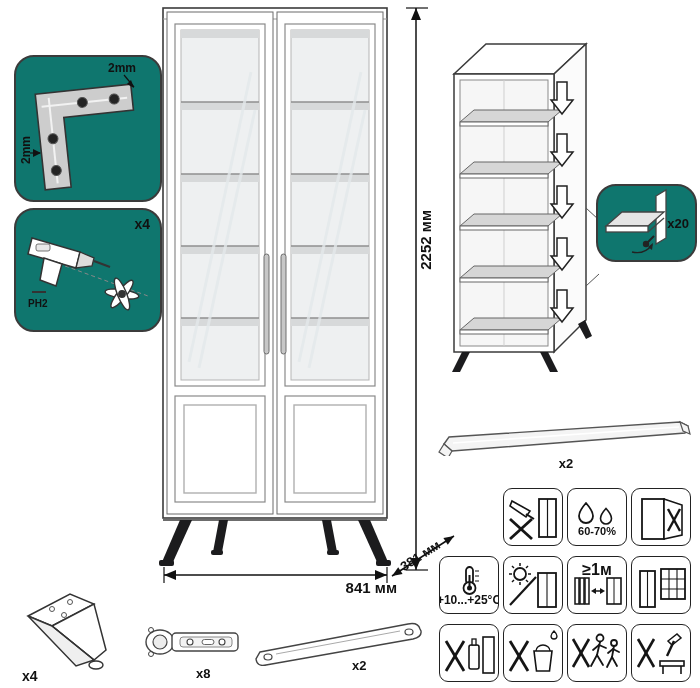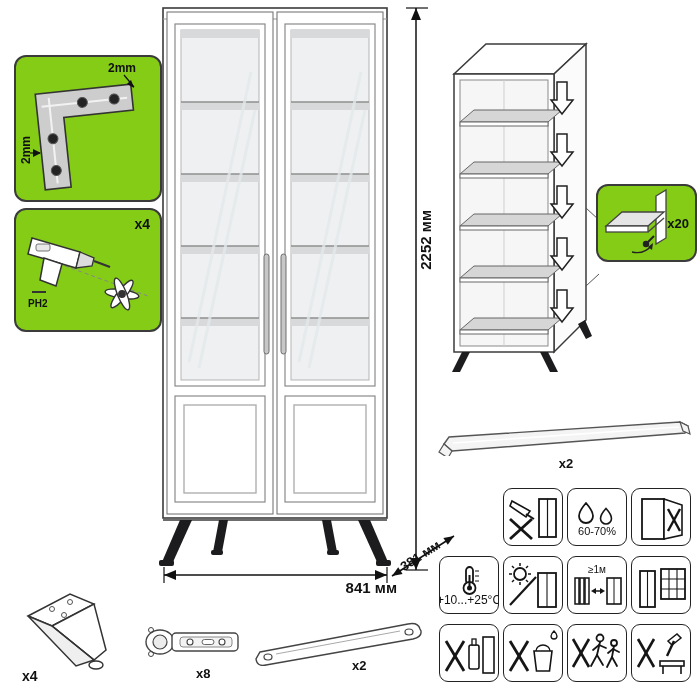--- a/index.html
+++ b/index.html
@@ -1,25 +1,25 @@
 <!DOCTYPE html>
 <html><head>
 <meta charset="utf-8">
 <style>
   *{margin:0;padding:0;box-sizing:border-box}
   html,body{width:700px;height:688px}
   body{position:relative;background:#fff;font-family:"Liberation Sans",sans-serif;color:#111;overflow:hidden}
   .abs{position:absolute}
-  .inset{position:absolute;background:#84cc16;border:2px solid #3b3b3b;border-radius:12px}
+  .inset{position:absolute;background:#0f766e;border:2px solid #3b3b3b;border-radius:20px}
   .lbl{position:absolute;font-weight:bold;color:#111;white-space:nowrap}
   .dim-lbl{font-size:15px;font-weight:bold}
   .v-lbl{writing-mode:vertical-rl;transform:rotate(180deg)}
   .care-cell{position:absolute;width:60px;height:58px;border:1.8px solid #222;border-radius:9px;background:#fff;
              display:flex;flex-direction:column;align-items:center;justify-content:center;overflow:hidden}
-  .care-label{font-weight:normal;font-size:10px;line-height:11px;text-align:left}
+  .care-label{font-weight:bold;font-size:10px;line-height:11px;text-align:left}
   svg{display:block}
 </style>
 </head>
 <body>
 
 <svg class="abs" style="left:153px;top:2px" width="244" height="576" viewBox="0 0 244 576">
   <rect x="10" y="6" width="224" height="510" fill="#fff" stroke="#3b3b3b" stroke-width="1.6"></rect>
   <line x1="10" y1="17" x2="234" y2="17" stroke="#9a9a9a" stroke-width="1"></line>
 
   <rect x="14" y="10" width="106" height="502" fill="#fff" stroke="#6b6b6b" stroke-width="1"></rect>
@@ -298,21 +298,21 @@
         <line x1="20" y1="19" x2="22" y2="21"></line>
       <line x1="6" y1="21" x2="8" y2="19"></line>
         <line x1="20" y1="7" x2="22" y2="5"></line>
     </g>
     <rect x="32" y="12" width="18" height="34" fill="#fff" stroke="#151515" stroke-width="1.8"></rect>
     <line x1="41" y1="12" x2="41" y2="46" stroke="#151515" stroke-width="1.1"></line>
     <line x1="4" y1="44" x2="30" y2="16" stroke="#151515" stroke-width="2.2"></line>
   </svg>
 </div>
 <div class="care-cell" style="left:567px;top:556px">
-  <div class="care-label" style="font-size:10px">≥1м</div>
+  <div class="care-label" style="font-size:16px">≥1м</div>
   <svg width="54" height="32" viewBox="0 0 54 32">
     <g stroke="#151515" stroke-width="1.5" fill="#fff">
       <rect x="5" y="3" width="4" height="26"></rect>
         <rect x="10" y="3" width="4" height="26"></rect>
         <rect x="15" y="3" width="4" height="26"></rect>
     </g>
     <line x1="23" y1="16" x2="33" y2="16" stroke="#151515" stroke-width="1.6"></line>
     <polygon points="21,16 26,13 26,19" fill="#151515"></polygon>
     <polygon points="35,16 30,13 30,19" fill="#151515"></polygon>
     <rect x="37" y="3" width="14" height="26" fill="#fff" stroke="#151515" stroke-width="1.6"></rect>

